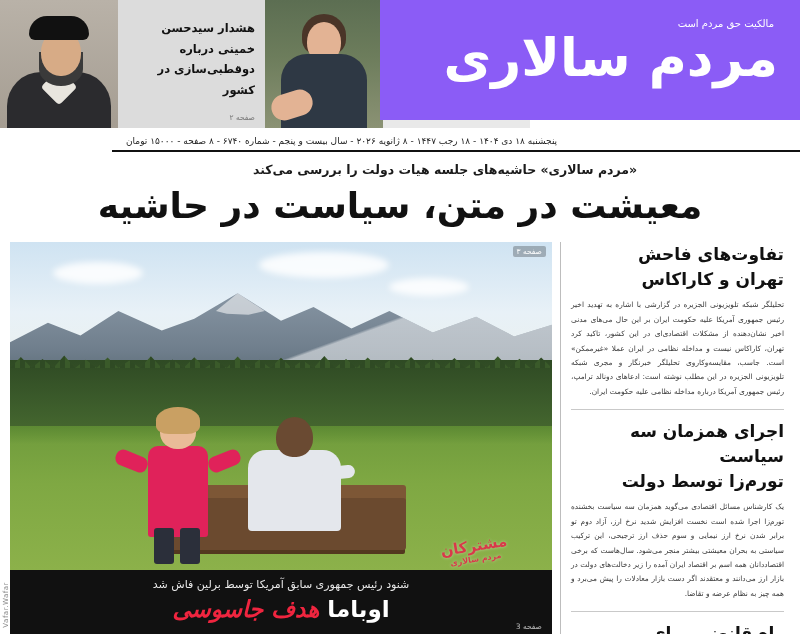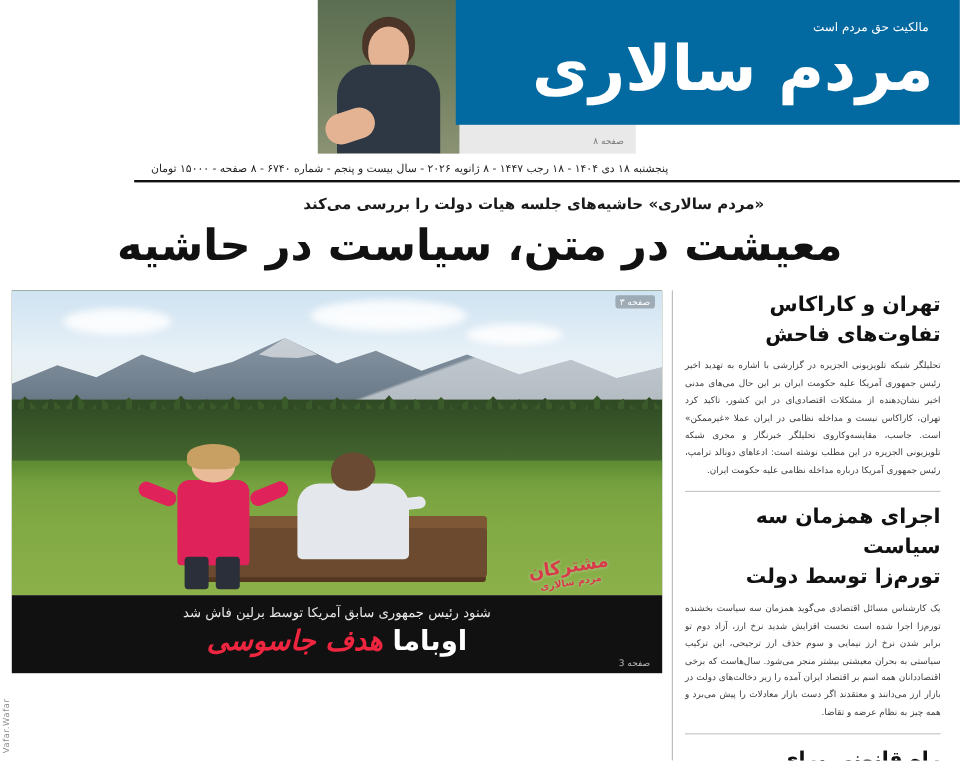--- a/index.html
+++ b/index.html
@@ -23,22 +23,22 @@
     width: 800px;
     height: 152px;
     background: #ffffff;
     display: flex;
     flex-direction: row;
   }
   .masthead-red {
     position: absolute;
     top: 0; right: 0;
     width: 420px;
-    height: 104px;
-    background: #0369a1;
+    height: 120px;
+    background: #8b5cf6;
     z-index: 2;
     text-align: center;
   }
   .masthead-red .slogan {
     position: absolute;
     top: 18px; right: 26px;
     color: #ffffff;
     font-size: 10px;
     letter-spacing: 0;
     direction: rtl;
@@ -278,21 +278,21 @@
   .art-sep {
     border: 0;
     border-top: 1px solid #c9c9c9;
     margin: 10px 0 9px 0;
   }
 
   
   .main-photo {
     position: relative;
     width: 100%;
-    height: 254px;
+    height: 328px;
     overflow: hidden;
     background: #3e5b2f;
     margin-left: 44px;
   }
   .sky {
     position: absolute; left: 0; top: 0; width: 100%; height: 36%;
     background: linear-gradient(180deg, #cfe3f2 0%, #e8f1f7 60%, #eaf0ef 100%);
   }
   .cloud {
     position: absolute;
@@ -506,20 +506,33 @@
           <div class="mh-page">صفحه ۸</div>
         </div>
         <div class="mh-photo photo-merkel-guest">
           <div class="hair"></div>
           <div class="head"></div>
           <div class="body"></div>
           <div class="arm"></div>
         </div>
       </div>
 
+      <div class="mh-story s2">
+        <div class="mh-text">
+          <div class="mh-title">هشدار سیدحسن خمینی درباره دوقطبی‌سازی در کشور</div>
+          <div class="mh-page">صفحه ۲</div>
+        </div>
+        <div class="mh-photo photo-cleric">
+          <div class="cloak"></div>
+          <div class="collar"></div>
+          <div class="beard"></div>
+          <div class="head"></div>
+          <div class="turban"></div>
+        </div>
+      </div>
 
     </div>
 
     <div class="masthead-red">
       <div class="slogan">مالکیت حق مردم است</div>
       <div class="logo">مردم سالاری</div>
     </div>
 
     <div class="date-strip">
       <div class="dtext">پنجشنبه ۱۸ دی ۱۴۰۴ - ۱۸ رجب ۱۴۴۷ - ۸ ژانویه ۲۰۲۶ - سال بیست و پنجم - شماره ۶۷۴۰ - ۸ صفحه - ۱۵۰۰۰ تومان</div>
@@ -528,22 +541,22 @@
 
   <div class="kicker">«مردم سالاری» حاشیه‌های جلسه هیات دولت را بررسی می‌کند</div>
   <div class="headline">معیشت در متن، سیاست در حاشیه</div>
 
   <div class="body-wrap">
 
     <div class="col-right">
 
       <div>
         <div class="art-head">
+          <span class="l2">تفاوت‌های فاحش</span>
           <span class="l2">تهران و کاراکاس</span>
-          <span class="l2">تفاوت‌های فاحش</span>
         </div>
         <div class="art-body">تحلیلگر شبکه تلویزیونی الجزیره در گزارشی با اشاره به تهدید اخیر رئیس جمهوری آمریکا علیه حکومت ایران بر این حال می‌های مدنی اخیر نشان‌دهنده از مشکلات اقتصادی‌ای در این کشور، تاکید کرد تهران، کاراکاس نیست و مداخله نظامی در ایران عملا «غیرممکن» است. جاسب، مقایسه‌وکاروی تحلیلگر خبرنگار و مجری شبکه تلویزیونی الجزیره در این مطلب نوشته است: ادعاهای دونالد ترامپ، رئیس جمهوری آمریکا درباره مداخله نظامی علیه حکومت ایران.</div>
       </div>
 
       <hr class="art-sep">
 
       <div>
         <div class="art-head">
           <span class="l2">اجرای همزمان سه سیاست</span>
           <span class="l2">تورم‌زا توسط دولت</span>

